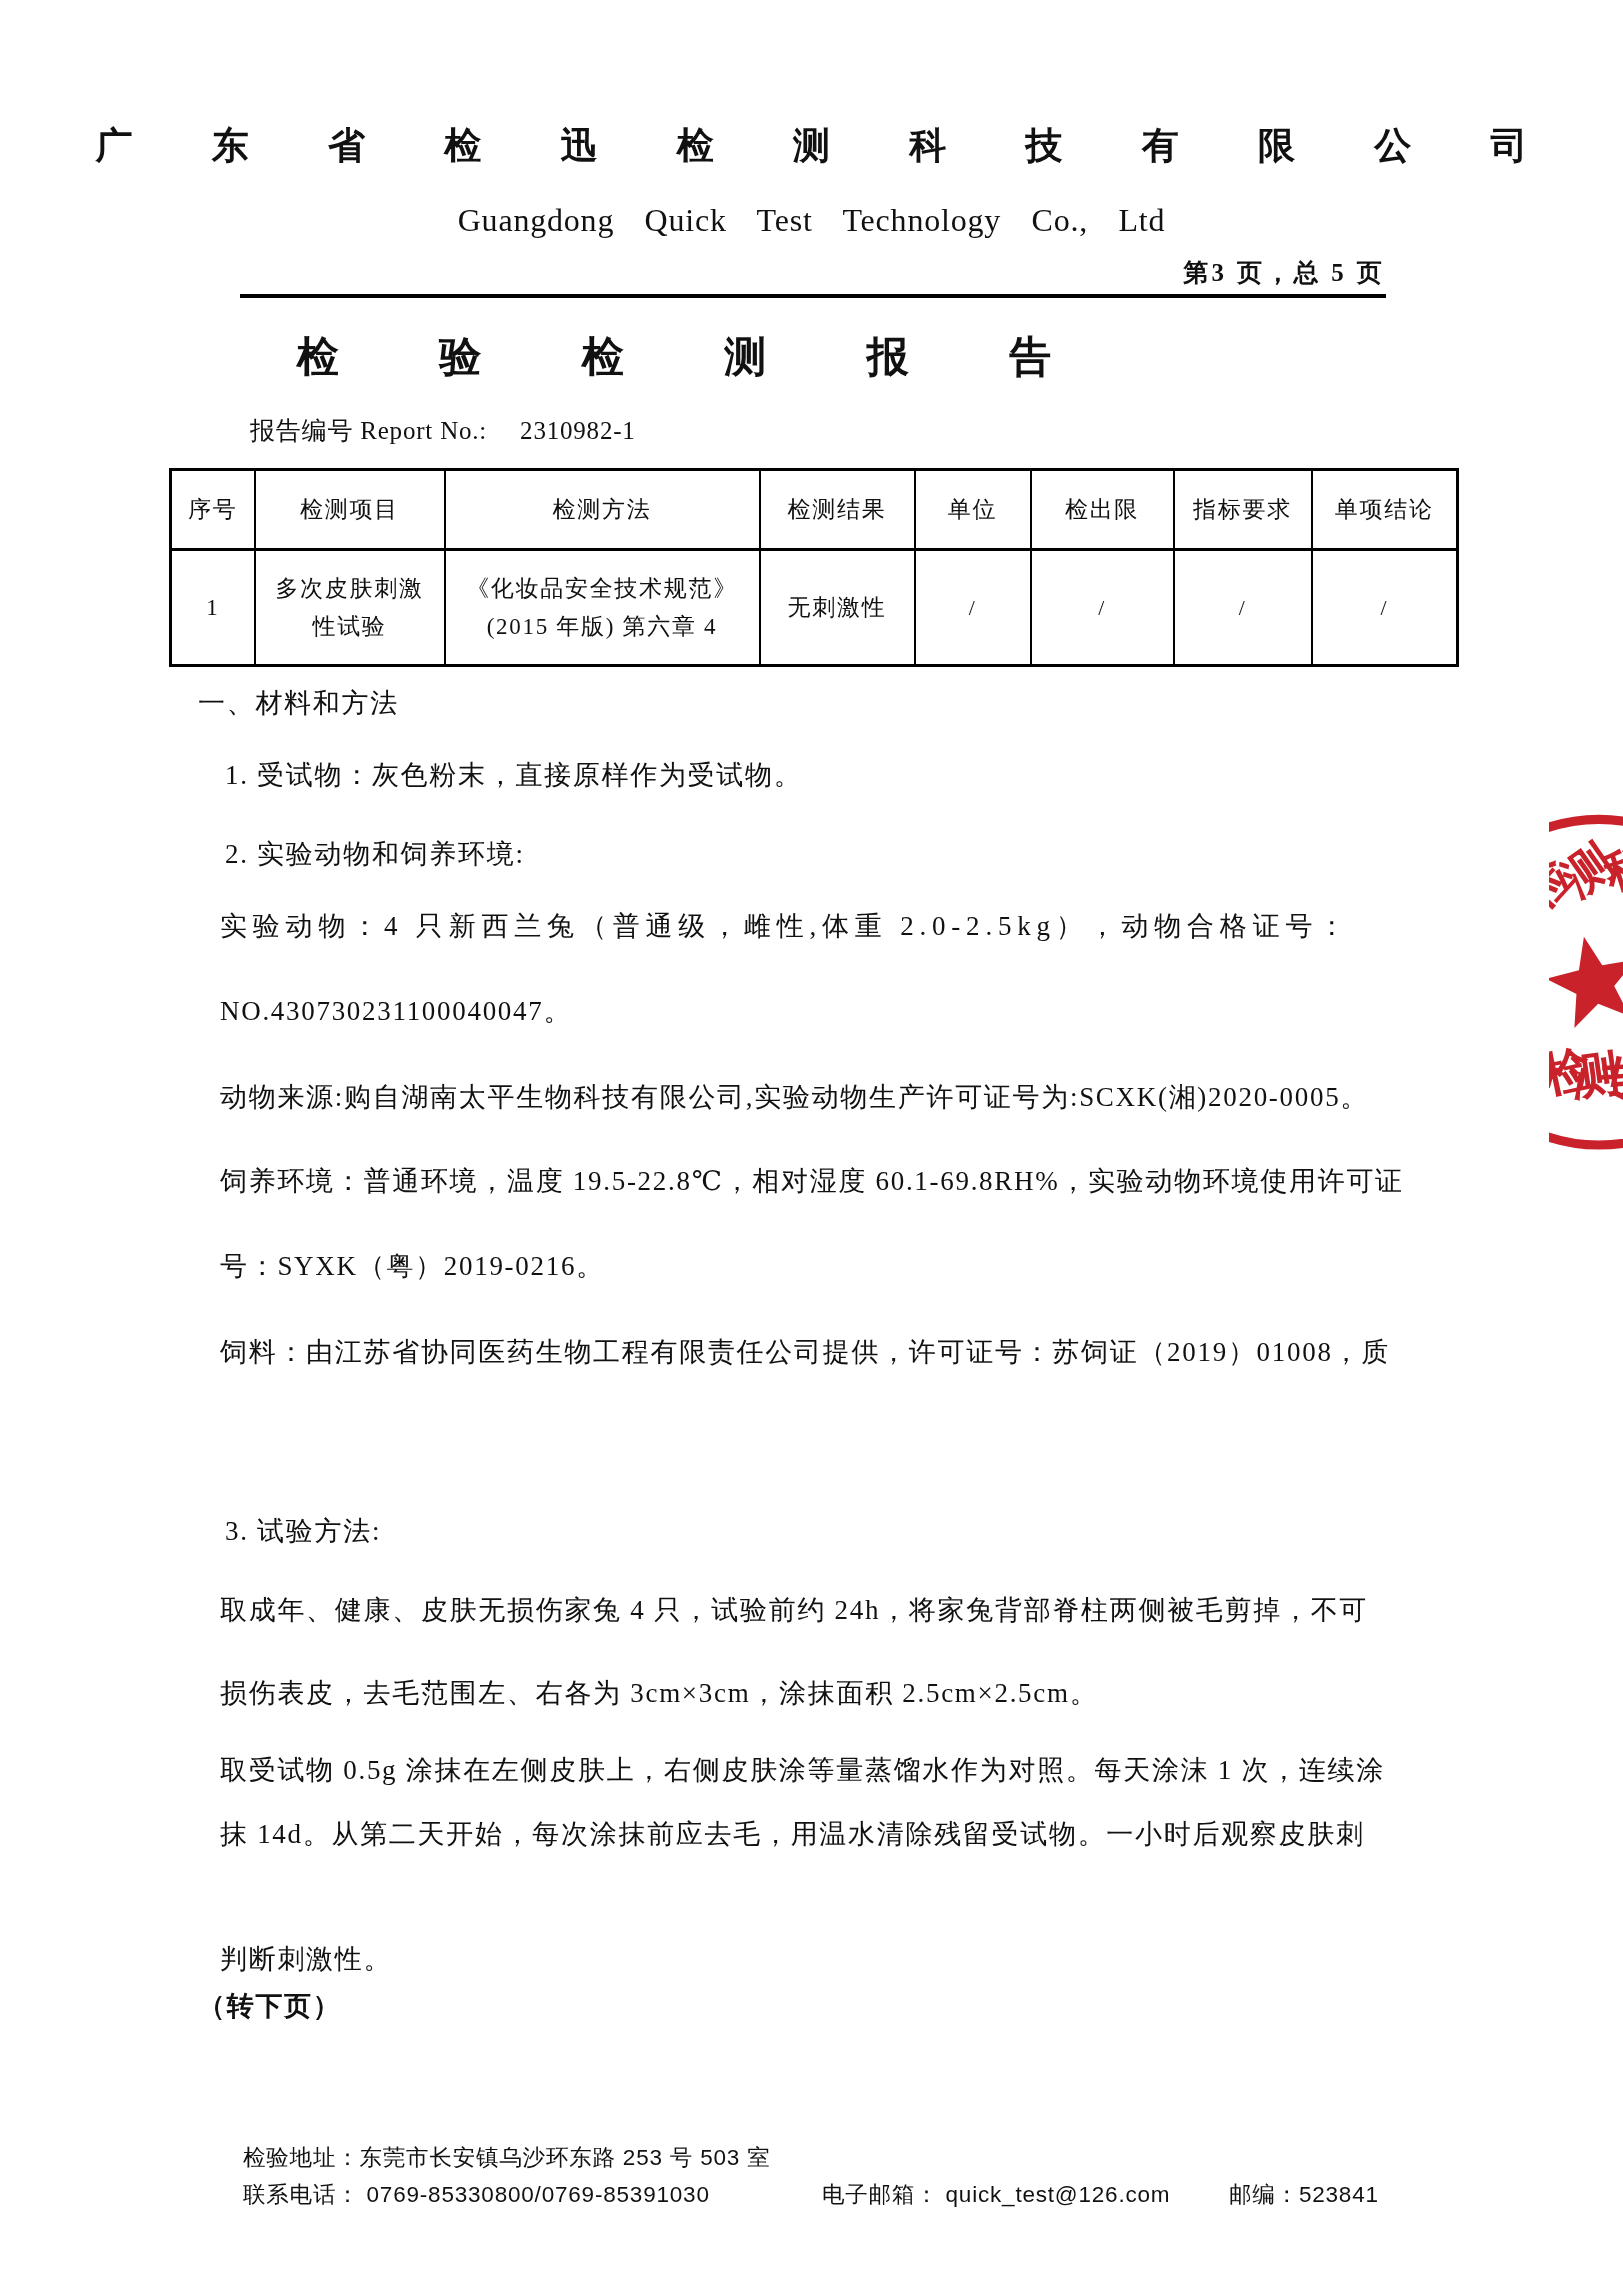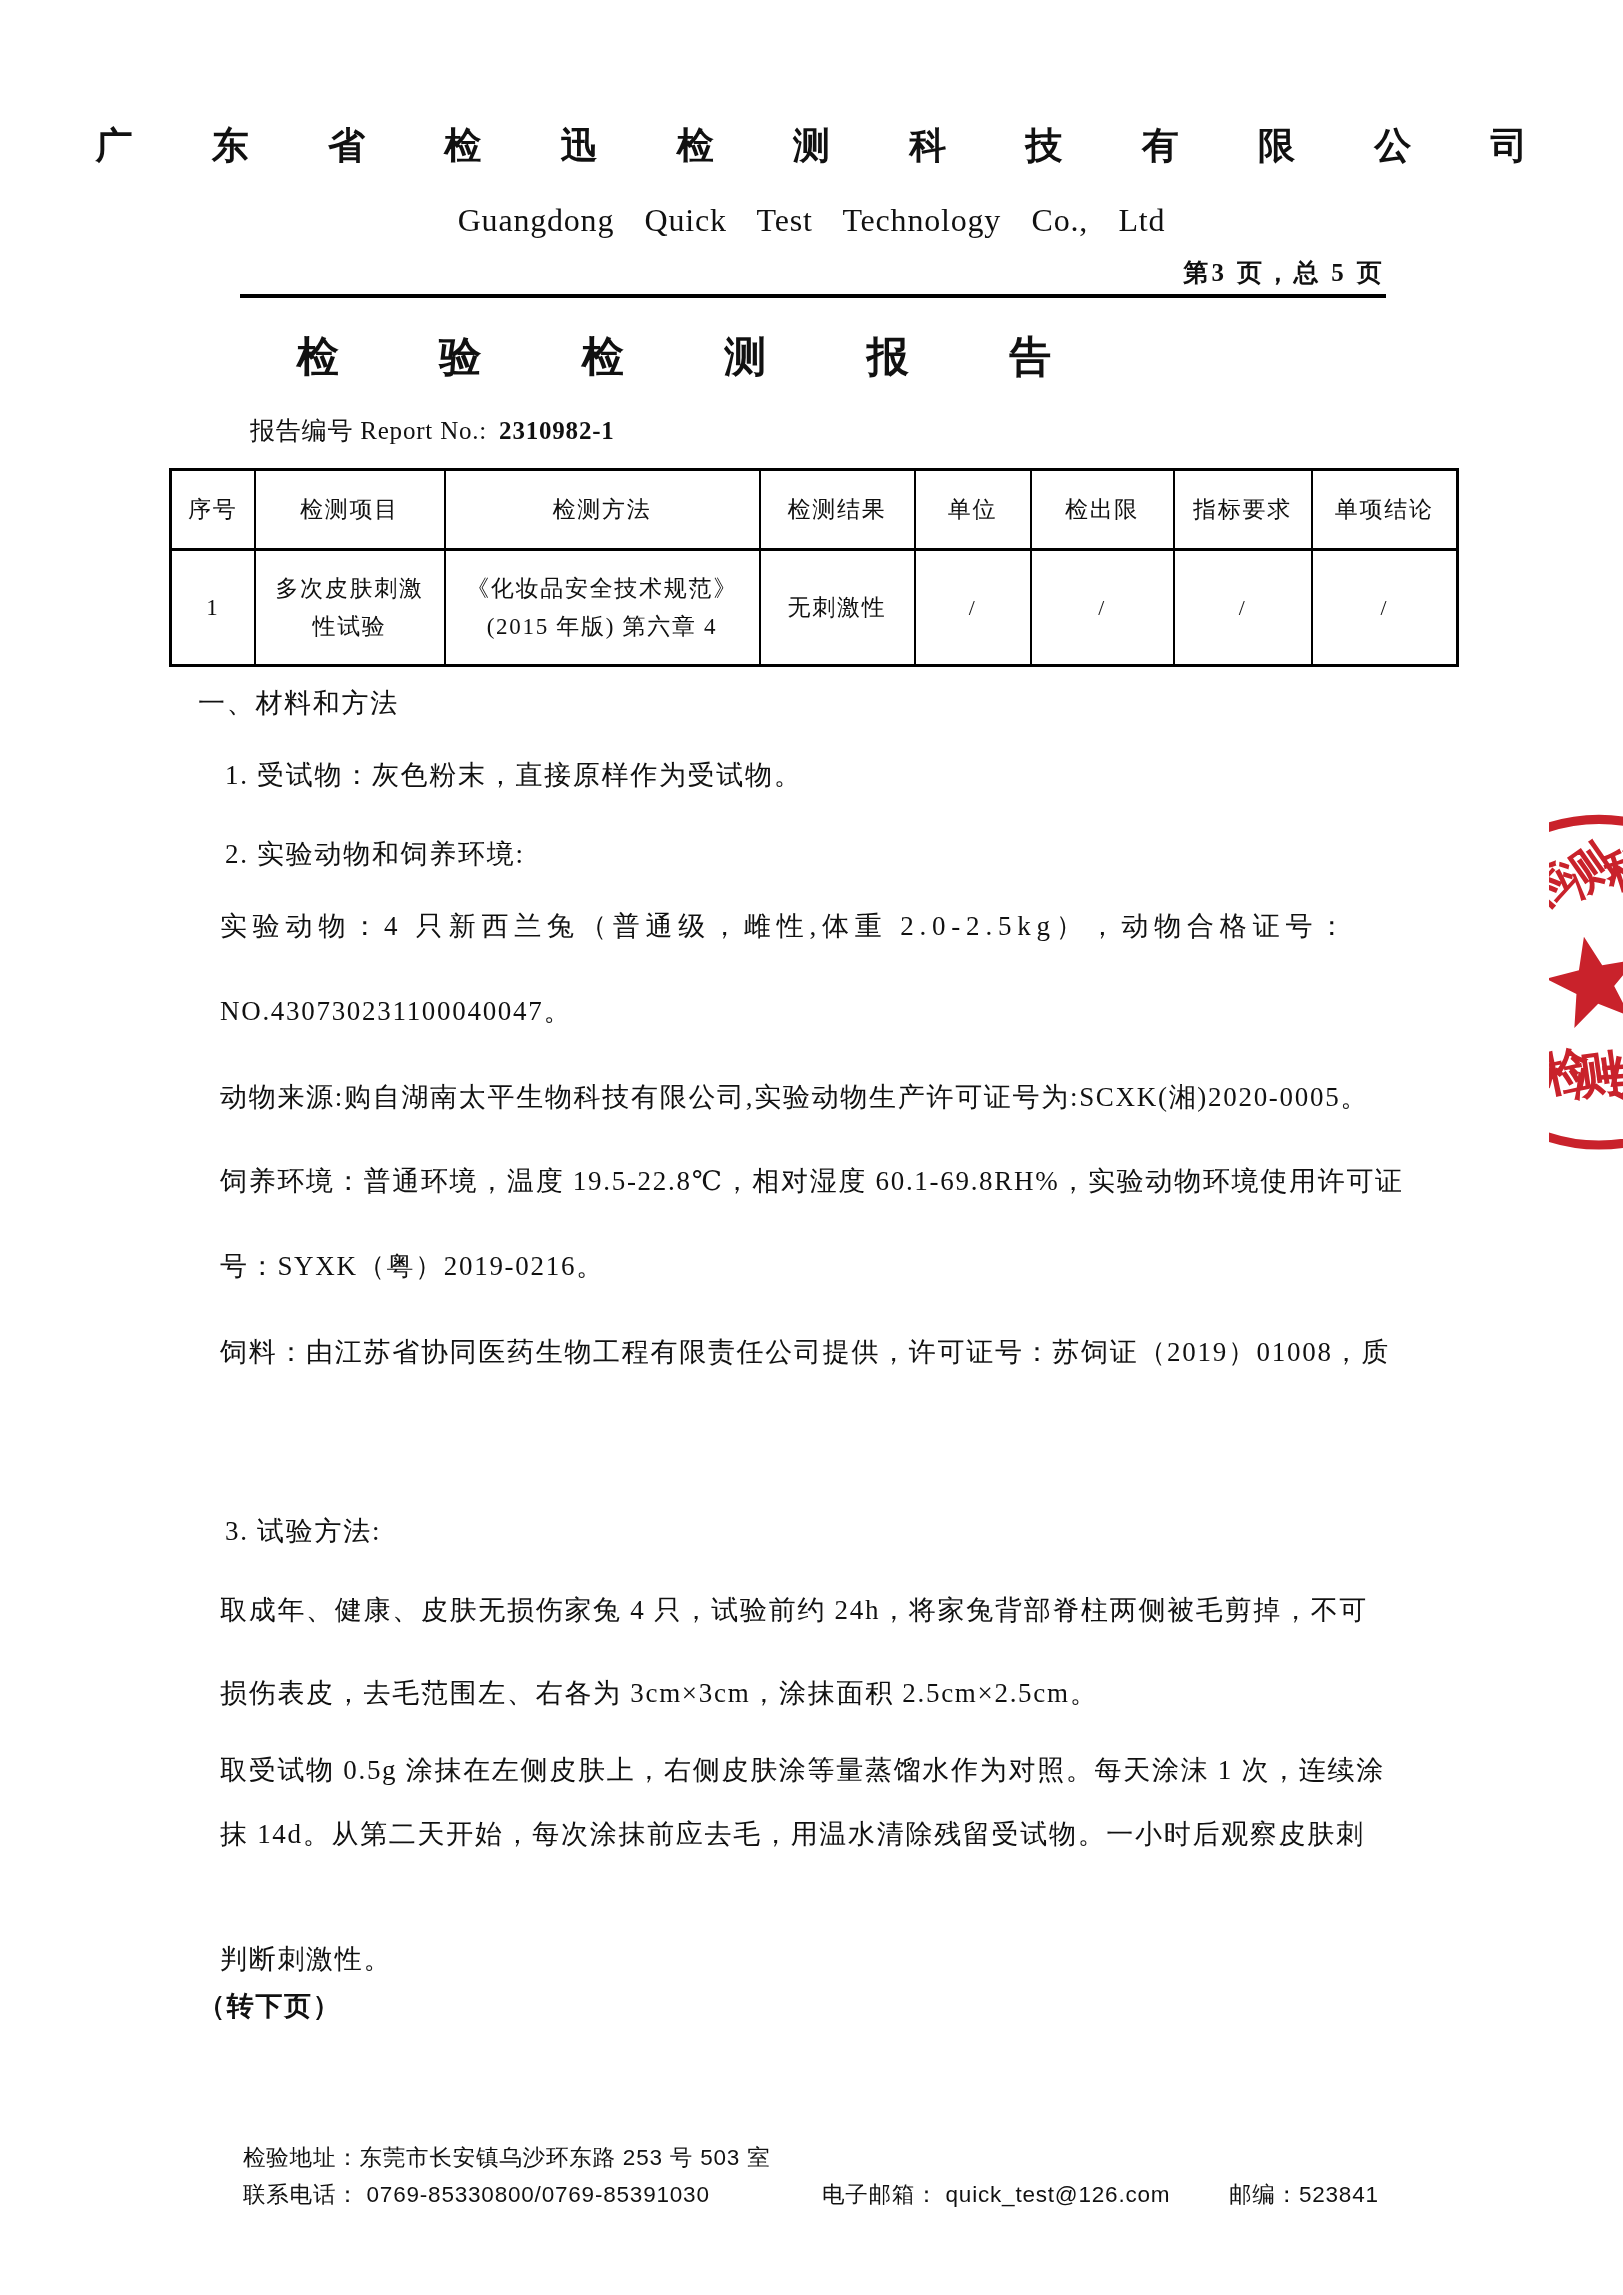--- a/index.html
+++ b/index.html
@@ -13,21 +13,21 @@
   
   .company-cn{top:121px; left:0; width:1623px; text-align:center;
     font-size:37px; font-weight:600; letter-spacing:35px; text-indent:35px;}
   .company-en{top:202px; left:0; width:1623px; text-align:center;
     font-size:32px; font-weight:400; word-spacing:21.6px; letter-spacing:0.8px;}
   .page-info{top:256px; right:238px; font-size:25px; font-weight:700; letter-spacing:3.3px;}
   .head-rule{top:294px; left:240px; width:1146px; height:4.2px; background:#000;}
   .doc-title{top:329px; left:0; width:1348px; text-align:center;
     font-size:42px; font-weight:700; letter-spacing:45px; text-indent:45px;}
   .report-line{top:414px; left:250px; font-size:25px; letter-spacing:0.8px;}
-  .report-line .val{margin-left:12px; font-weight:700;}
+  .report-line .val{margin-left:33px; font-weight:400;}
 
   
   table.results{
     position:absolute; top:468px; left:169px; width:1287px;
     border-collapse:collapse; table-layout:fixed;
     font-size:23px;
   }
   table.results td{
     border:2.5px solid #000; text-align:center; vertical-align:middle;
     padding:0; letter-spacing:1.7px; line-height:38px; overflow:hidden;

